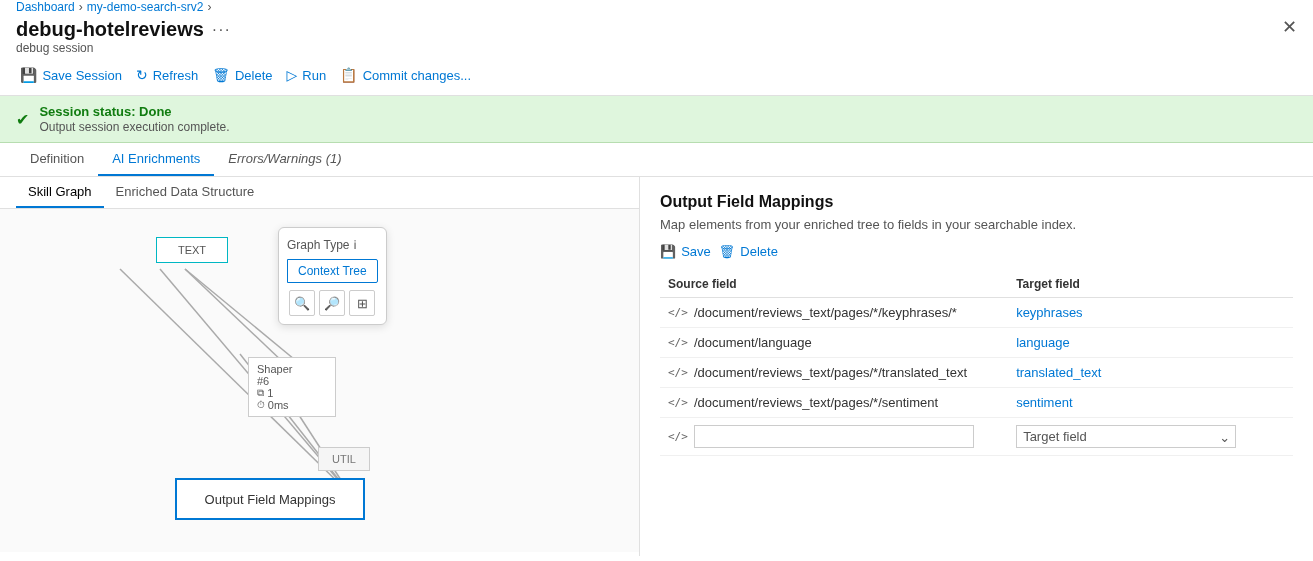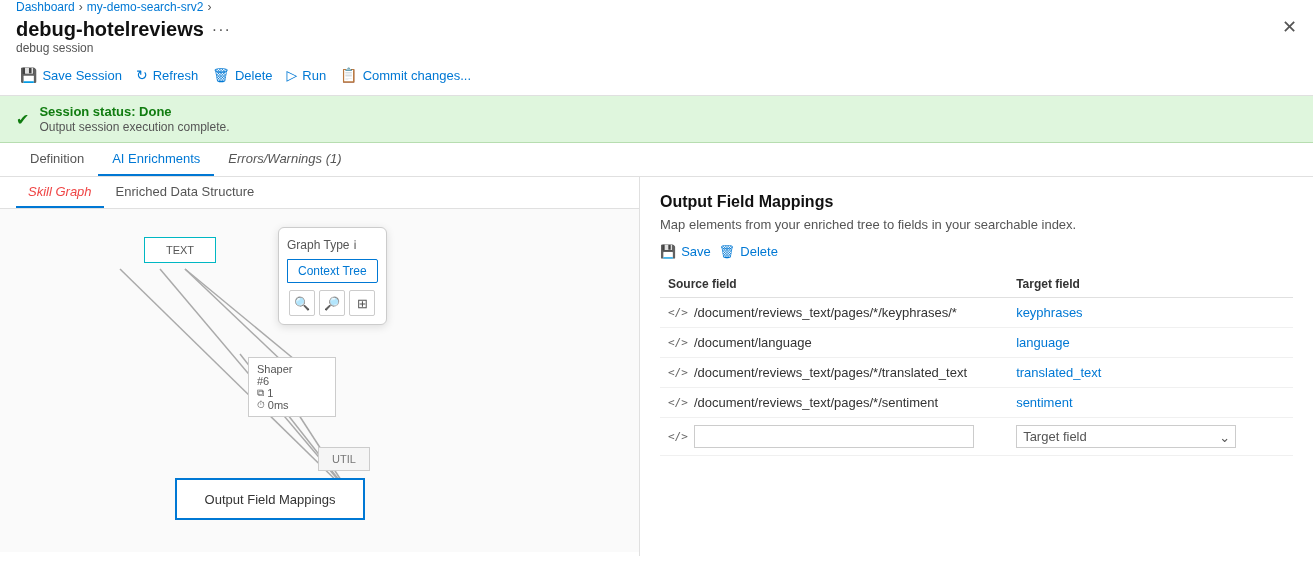--- a/index.html
+++ b/index.html
@@ -57,21 +57,21 @@
   <div style="padding:8px 14px;font-size:13px;cursor:pointer;color:#555;border-bottom:2px solid transparent;">Definition</div>
   <div style="padding:8px 14px;font-size:13px;cursor:pointer;color:#0078d4;border-bottom:2px solid #0078d4;font-weight:500;">AI Enrichments</div>
   <div style="padding:8px 14px;font-size:13px;cursor:pointer;color:#555;border-bottom:2px solid transparent;font-style:italic;">Errors/Warnings (1)</div>
 </div>
 
 <div style="display:flex;height:calc(561px - 182px);">
 
   <div style="flex:0 0 640px;border-right:1px solid #e0e0e0;position:relative;overflow:hidden;">
 
     <div style="display:flex;padding:0 16px;border-bottom:1px solid #e0e0e0;">
-      <div style="padding:7px 12px;font-size:13px;cursor:pointer;color:#ef4444;border-bottom:2px solid #0078d4;font-style:italic;">Skill Graph</div>
+      <div style="padding:7px 12px;font-size:13px;cursor:pointer;color:#000000;border-bottom:2px solid #0078d4;">Skill Graph</div>
       <div style="padding:7px 12px;font-size:13px;cursor:pointer;color:#555;border-bottom:2px solid transparent;">Enriched Data Structure</div>
     </div>
 
     <div style="position:relative;width:100%;height:calc(100% - 36px);background:#fafafa;">
 
       <svg style="position:absolute;top:0;left:0;width:100%;height:100%;pointer-events:none;" xmlns="http://www.w3.org/2000/svg">
 
         <line x1="185" y1="60" x2="300" y2="155" stroke="#aaa" stroke-width="1.5"></line>
         <line x1="185" y1="60" x2="285" y2="155" stroke="#aaa" stroke-width="1.5"></line>
 
@@ -81,21 +81,21 @@
         <line x1="120" y1="60" x2="350" y2="285" stroke="#aaa" stroke-width="1.5"></line>
 
         <line x1="350" y1="285" x2="350" y2="300" stroke="#555" stroke-width="1.5" marker-end="url(#arrow)"></line>
         <defs>
           <marker id="arrow" markerWidth="8" markerHeight="8" refX="4" refY="3" orient="auto">
             <path d="M0,0 L0,6 L8,3 z" fill="#555"></path>
           </marker>
         </defs>
       </svg>
 
-      <div style="position:absolute;top:28px;left:144px;width:72px;height:26px;border:1.5px solid #00b7c3;background:#fff;display:flex;align-items:center;justify-content:center;font-size:11px;color:#555;cursor:pointer;">
+      <div style="position:absolute;top:28px;left:156px;width:72px;height:26px;border:1.5px solid #00b7c3;background:#fff;display:flex;align-items:center;justify-content:center;font-size:11px;color:#555;cursor:pointer;">
         <span>TEXT</span>
       </div>
 
       <div style="position:absolute;top:148px;left:248px;width:88px;padding:5px 8px;border:1px solid #ccc;background:#fff;font-size:11px;color:#555;cursor:pointer;">
         <div>Shaper</div>
         <div>#6</div>
         <div style="display:flex;align-items:center;gap:3px;">
           <span style="font-size:10px;">⧉</span>
           <span>1</span>
         </div>

